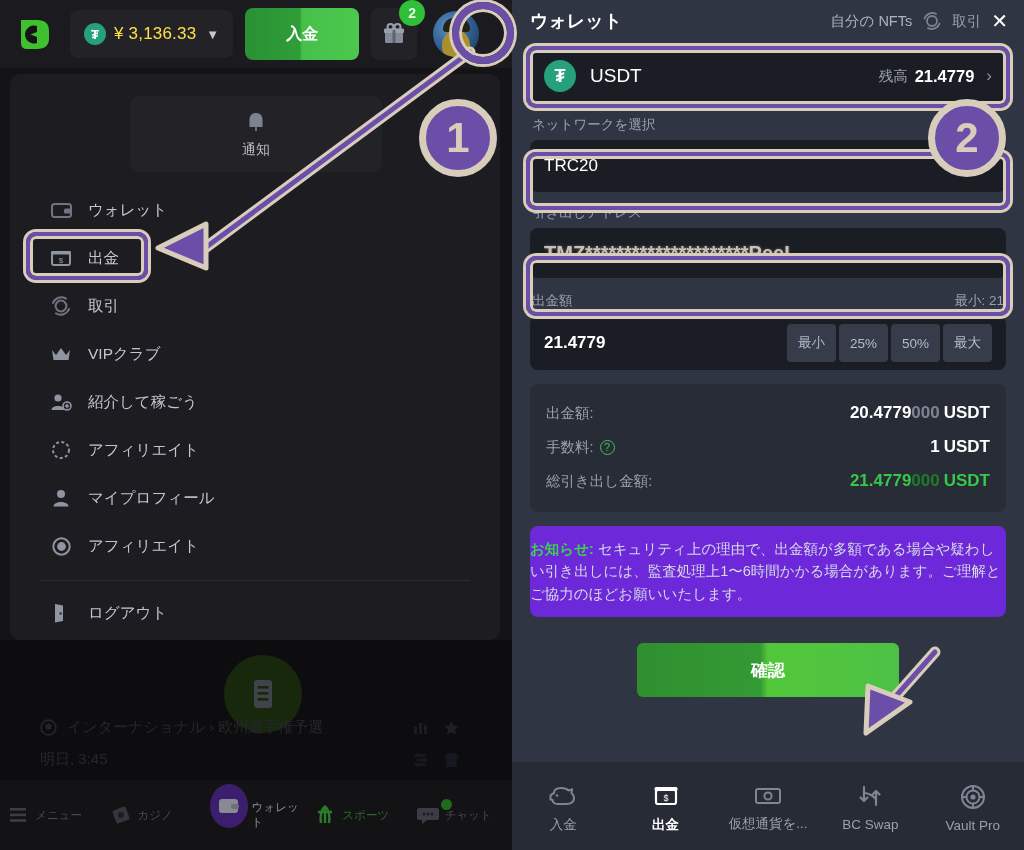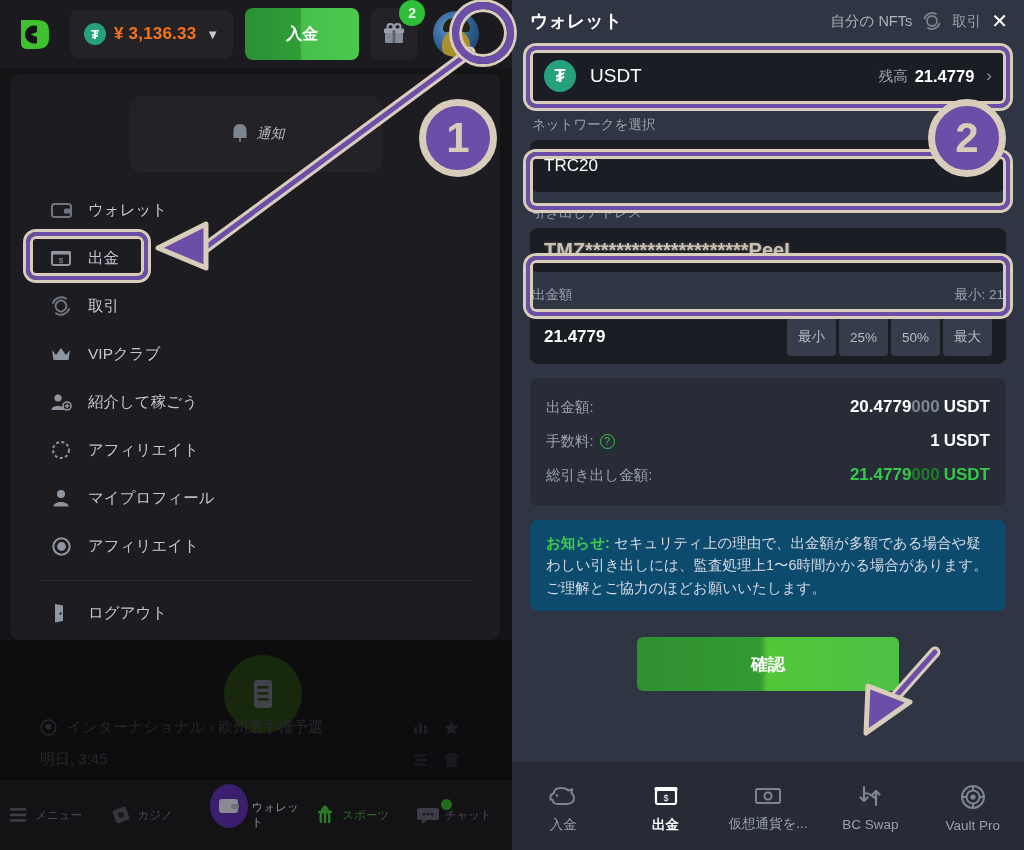--- a/index.html
+++ b/index.html
@@ -23,21 +23,21 @@
   #logo { width: 52px; height: 46px; display: flex; align-items: center; justify-content: center; }
   #balance-pill {
     margin-left: 10px; height: 48px; background: #232327; border-radius: 8px;
     display: flex; align-items: center; gap: 8px; padding: 0 14px;
   }
   #balance-pill .tether {
     width: 22px; height: 22px; border-radius: 50%; background: #26a17b;
     display: flex; align-items: center; justify-content: center;
     color: #fff; font-size: 13px; font-weight: bold; line-height: 1;
   }
-  #balance-pill .amt { color: #f97316; font-size: 17px; font-weight: bold; letter-spacing: .2px; }
+  #balance-pill .amt { color: #fde047; font-size: 17px; font-weight: normal; letter-spacing: .2px; }
   #balance-pill .chev { color: #c8c8cc; font-size: 13px; margin-left: 2px; }
   #deposit-btn {
     margin-left: 12px; width: 114px; height: 52px; border: none; border-radius: 8px;
     background: linear-gradient(90deg,#2a9134 0%,#2f9e38 48%,#46c04a 50%,#4cc84e 100%);
     color: #fff; font-size: 16px; font-weight: bold; cursor: pointer;
     font-family: inherit;
   }
   #gift-btn {
     position: relative; margin-left: 12px; width: 46px; height: 52px; border-radius: 8px;
     background: #232327; display: flex; align-items: center; justify-content: center; cursor: pointer;
@@ -63,23 +63,22 @@
   }
 
   
   #drawer {
     position: absolute; left: 10px; top: 74px; width: 490px; height: 566px;
     background: #1d1d21; border-radius: 10px;
   }
   #notif-btn {
     position: absolute; left: 130px; top: 96px; width: 252px; height: 76px;
     background: #232327; border-radius: 10px;
-    display: flex; flex-direction: row; align-items: center; justify-content: center; gap: 5px;
+    display: flex; flex-direction: column; align-items: center; justify-content: center; gap: 5px;
     cursor: pointer;
-    font-style: italic;
   }
   #notif-btn .lbl { color: #b9bbc6; font-size: 14px; }
   .menu-list { position: absolute; left: 10px; top: 186px; width: 490px; }
   .menu-item {
     display: flex; align-items: center; gap: 16px; height: 48px; padding-left: 40px;
     cursor: pointer; position: relative;
   }
   .menu-item .mi-label { color: #c3c6d1; font-size: 15.5px; }
   .menu-item .mi-icon { width: 22px; height: 22px; display: flex; align-items: center; justify-content: center; }
   .menu-divider { margin: 10px 30px 8px 30px; height: 1px; background: #2c2c31; }
@@ -160,21 +159,21 @@
   #coin-row .bal-label { color: #9ba1ae; font-size: 14.5px; }
   #coin-row .bal-val { color: #fff; font-size: 16.5px; font-weight: bold; margin-left: 7px; }
   #coin-row .arrow { color: #8f96a3; font-size: 17px; margin-left: 12px; }
 
   
   #network-row { height: 52px; }
   #network-row .net-name { color: #fff; font-size: 17px; flex: 1; }
   #network-row .arrow { color: #8f96a3; font-size: 17px; }
 
   
-  #address-row { height: 44px; }
+  #address-row { height: 50px; }
   #address-row .addr {
     color: #c9c1b4; font-size: 20px; font-weight: bold; letter-spacing: 0px;
     white-space: nowrap; overflow: hidden; text-shadow: 0 0 3px rgba(216,205,187,.45);
   }
 
   .purple-outline {
     position: absolute; border: 4px solid #6b4ea8; border-radius: 10px;
     box-shadow: 0 0 0 3px #d8cdbb, inset 0 0 0 3px #d8cdbb;
     pointer-events: none;
   }
@@ -201,21 +200,21 @@
   .sum-row.total .v { color: #36c84a; }
   .sum-row.total .v .dim { color: #1f7a2c; }
   .help-icon {
     width: 15px; height: 15px; border-radius: 50%; border: 1.6px solid #3ec44e;
     color: #3ec44e; font-size: 11px; display: flex; align-items: center; justify-content: center;
     line-height: 1; cursor: pointer;
   }
 
   
   #notice {
-    background: #0c4a6e; border-radius: 8px; margin-top: 14px; padding: 12px 16px;
+    background: #6d28d9; border-radius: 8px; margin-top: 14px; padding: 12px 0;
     color: #d6dae2; font-size: 14.5px; line-height: 1.55;
   }
   #notice .hl { color: #3ecf4e; font-weight: bold; }
 
   
   #confirm-btn {
     display: block; margin: 26px auto 0 auto; width: 262px; height: 54px; border: none; border-radius: 6px;
     background: linear-gradient(90deg,#2f8f2f 0%,#349a33 47%,#53c739 50%,#4dc146 100%);
     color: #fff; font-size: 17px; font-weight: bold; cursor: pointer; font-family: inherit;
   }

